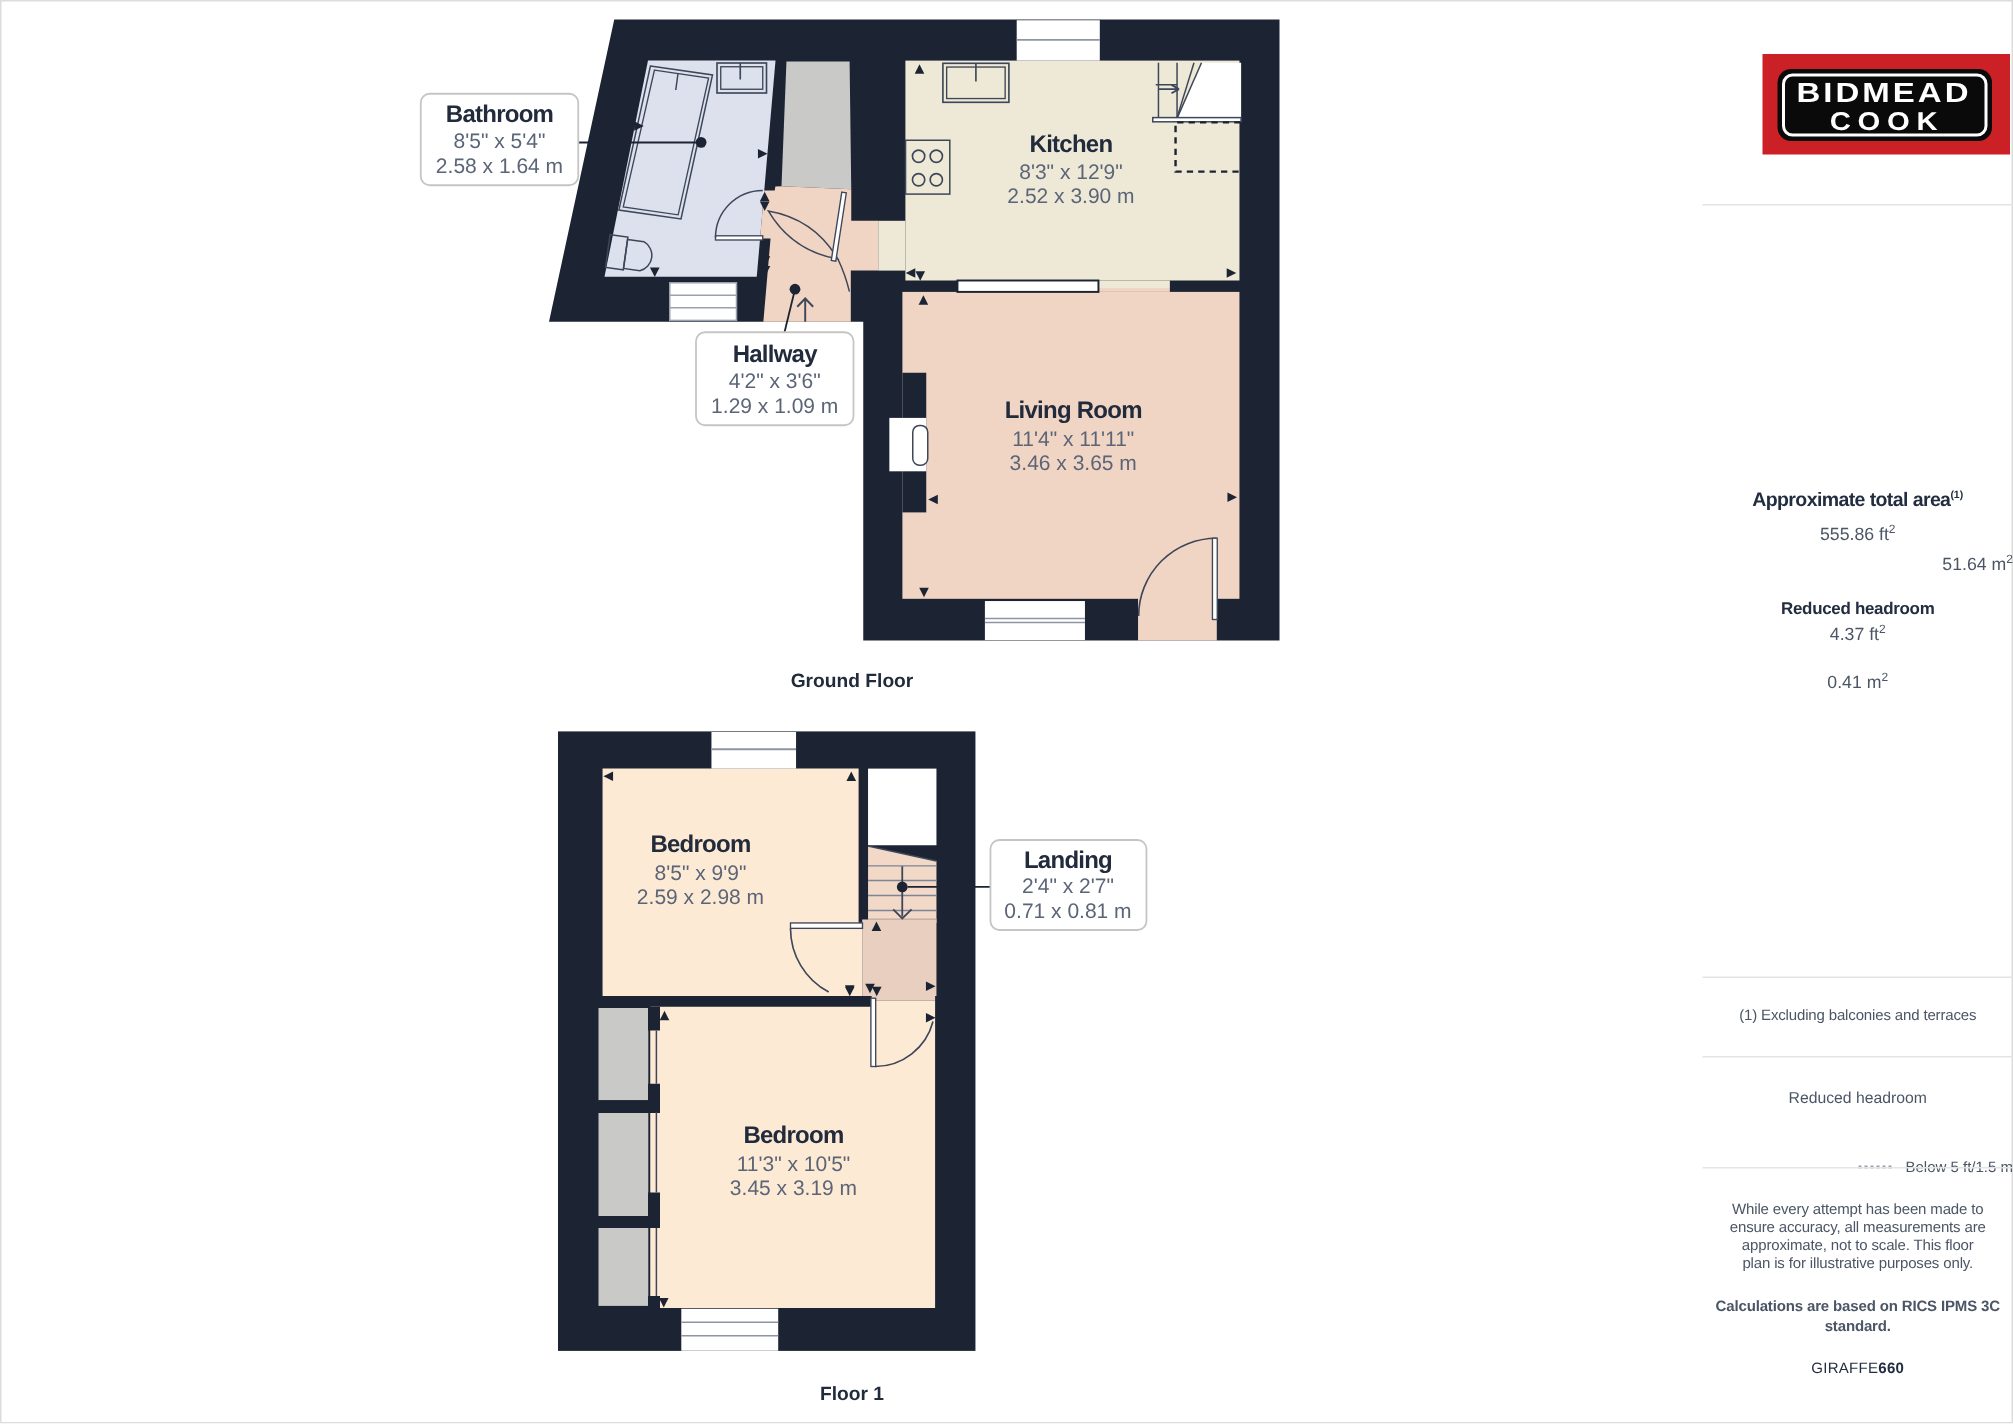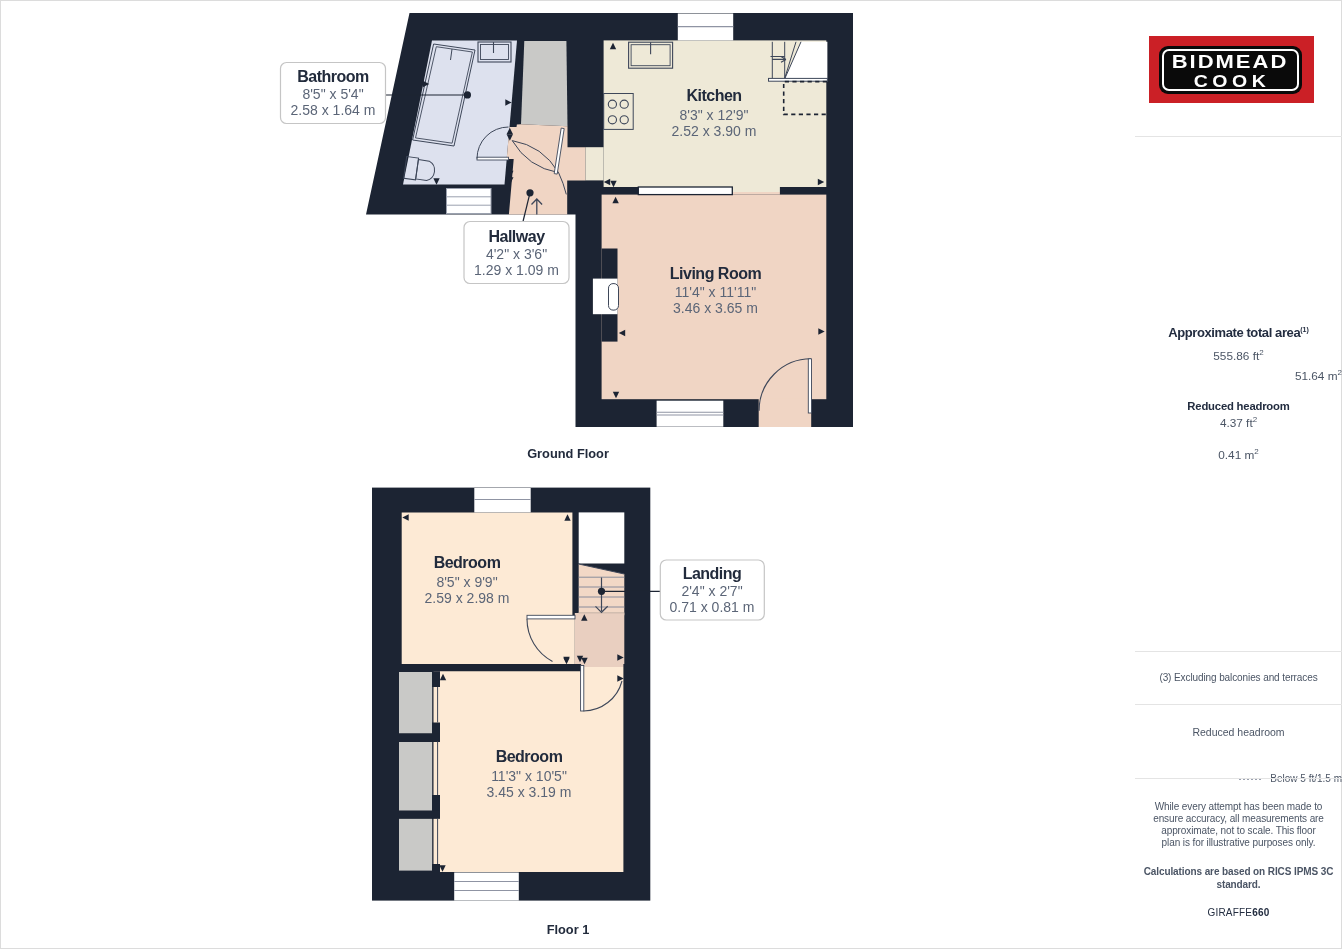--- a/index.html
+++ b/index.html
@@ -158,35 +158,35 @@
     <text x="529" y="796.5" text-anchor="middle" font-size="14" fill="#5b6577">3.45 x 3.19 m</text>
 <rect x="660.3" y="560" width="104" height="60" rx="6" fill="#ffffff" stroke="#c5c5c5" stroke-width="1.2"></rect>
     <text x="712" y="578.5" text-anchor="middle" font-size="16" letter-spacing="-0.5" font-weight="bold" fill="#222b3c">Landing</text>
     <text x="712" y="595.5" text-anchor="middle" font-size="14" fill="#5b6577">2'4" x 2'7"</text>
     <text x="712" y="612.0" text-anchor="middle" font-size="14" fill="#5b6577">0.71 x 0.81 m</text>
 <text x="568" y="458" text-anchor="middle" font-size="12.8" font-weight="bold" fill="#222b3c">Ground Floor</text>
 <text x="568" y="933.5" text-anchor="middle" font-size="12.8" font-weight="bold" fill="#222b3c">Floor 1</text>
 </svg>
 
 <div class="sb" style="top:36px;height:67px;">
- <div style="position:absolute;left:14px;top:0;width:165px;height:66.5px;background:#cb2026;">
+ <div style="position:absolute;left:40px;top:0;width:165px;height:66.5px;background:#cb2026;">
   <div style="position:absolute;left:9.5px;top:10px;right:12.5px;bottom:8.5px;background:#0a0a0a;border-radius:9px;">
    <div style="position:absolute;left:3px;top:3px;right:3px;bottom:3px;border:2px solid #ffffff;border-radius:7px;"></div>
    <div style="position:absolute;left:0;top:3px;width:100%;text-align:center;color:#fff;font-weight:bold;font-size:22px;letter-spacing:2px;transform:scaleY(0.84);">BIDMEAD</div>
    <div style="position:absolute;left:2px;top:23.5px;width:100%;text-align:center;color:#fff;font-weight:bold;font-size:19.5px;letter-spacing:4.5px;transform:scaleY(0.88);">COOK</div>
   </div>
  </div>
 </div>
 <div class="sbd" style="top:136px;"></div>
 <div class="sb" style="top:324.5px;font-size:13px;letter-spacing:-0.4px;font-weight:bold;color:#232d40;">Approximate total area<span style="font-size:7px;vertical-align:super;letter-spacing:0;">(1)</span></div>
 <div class="sb" style="top:348px;font-size:11.8px;">555.86 ft<span style="font-size:8px;vertical-align:super;">2</span></div>
 <div class="sb" style="top:367.5px;font-size:11.8px;text-align:right;">51.64 m<span style="font-size:8px;vertical-align:super;">2</span></div>
 <div class="sb" style="top:400px;font-size:11.3px;letter-spacing:-0.2px;font-weight:bold;color:#232d40;">Reduced headroom</div>
 <div class="sb" style="top:415px;font-size:11.8px;">4.37 ft<span style="font-size:8px;vertical-align:super;">2</span></div>
 <div class="sb" style="top:447px;font-size:11.8px;">0.41 m<span style="font-size:8px;vertical-align:super;">2</span></div>
 <div class="sbd" style="top:651px;"></div>
-<div class="sb" style="top:672px;font-size:10px;letter-spacing:-0.1px;">(3) Excluding balconies and terraces</div>
+<div class="sb" style="top:672px;font-size:10px;letter-spacing:-0.1px;">(1) Excluding balconies and terraces</div>
 <div class="sbd" style="top:704px;"></div>
 <div class="sb" style="top:726px;font-size:10.5px;">Reduced headroom</div>
 <div class="sb" style="top:773px;font-size:10px;text-align:right;"><span style="display:inline-block;width:22px;border-top:2px dotted #9aa0ae;vertical-align:middle;margin-right:9px;"></span>Below 5 ft/1.5 m</div>
 <div class="sbd" style="top:778px;"></div>
 <div class="sb" style="top:801px;font-size:10px;letter-spacing:-0.1px;line-height:12px;">While every attempt has been made to<br>ensure accuracy, all measurements are<br>approximate, not to scale. This floor<br>plan is for illustrative purposes only.</div>
 <div class="sb" style="top:864.5px;font-size:10px;letter-spacing:-0.1px;line-height:13.1px;font-weight:bold;">Calculations are based on RICS IPMS 3C<br>standard.</div>
 <div class="sb" style="top:906.5px;font-size:10px;letter-spacing:0.2px;color:#232d40;">GIRAFFE<span style="font-weight:bold;">660</span></div>
 </body></html>

